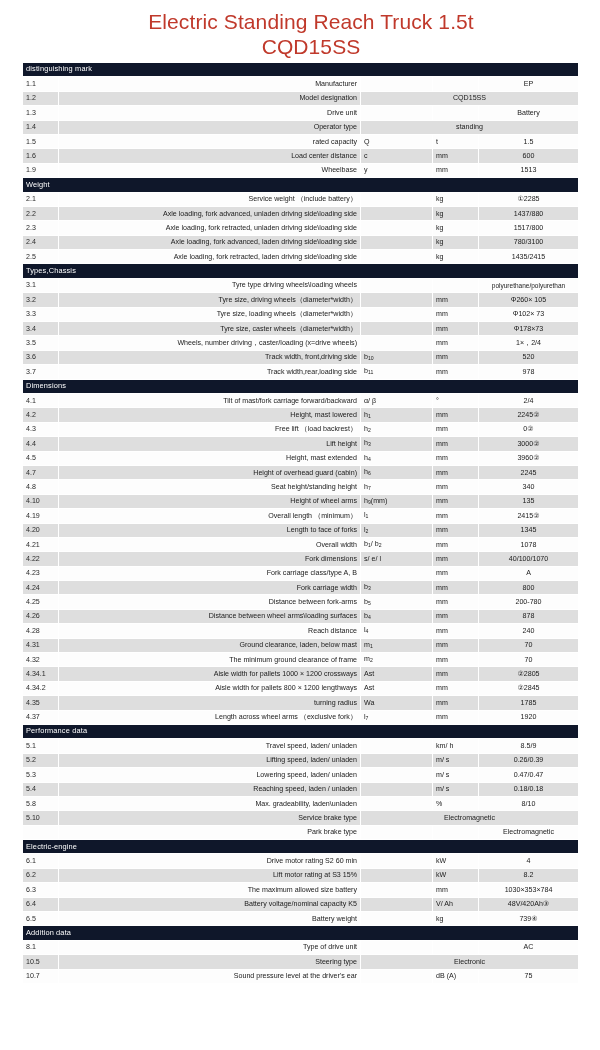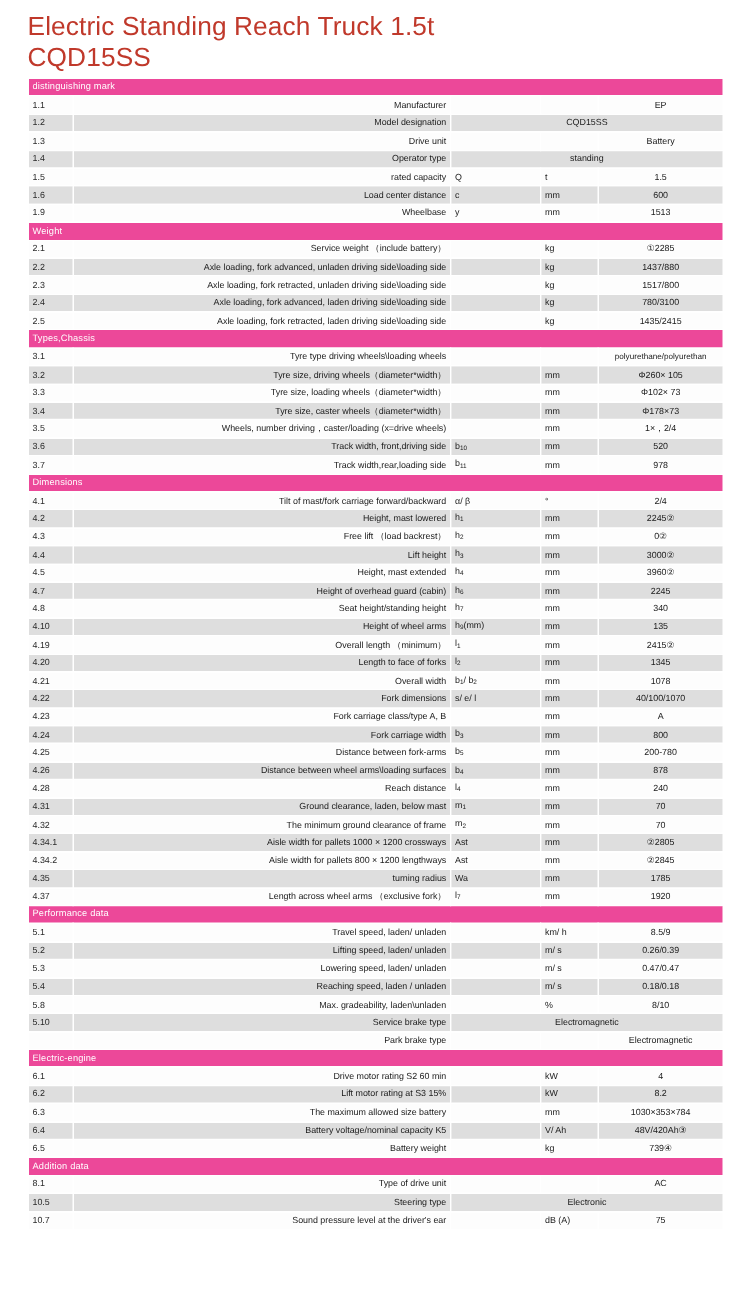--- a/index.html
+++ b/index.html
@@ -16,20 +16,21 @@
   #sheet {
     width: 600px;
     height: 1050px;
     position: relative;
     padding: 0;
   }
 
   
   #title-block {
     padding: 9px 0 3px 22px;
+    text-align: center;
   }
   .title-line {
     color: #c0392b;
     font-size: 21px;
     line-height: 25px;
     letter-spacing: 0.1px;
     font-weight: 400;
     white-space: nowrap;
   }
 
@@ -53,21 +54,21 @@
 
   
   col.c-id    { width: 36px; }
   col.c-desc  { width: 302px; }
   col.c-sym   { width: 72px; }
   col.c-unit  { width: 46px; }
   col.c-val   { width: 100px; }
 
   
   tr.section td {
-    background: #ec4899;
+    background: #0f172a;
     color: #ffffff;
     font-size: 7.4px;
     height: 13.5px;
     border-color: #ffffff;
     padding-left: 8px;
     letter-spacing: 0.15px;
   }
 
   
   tr.data-row.odd  td { background: #fdfdfd; }

